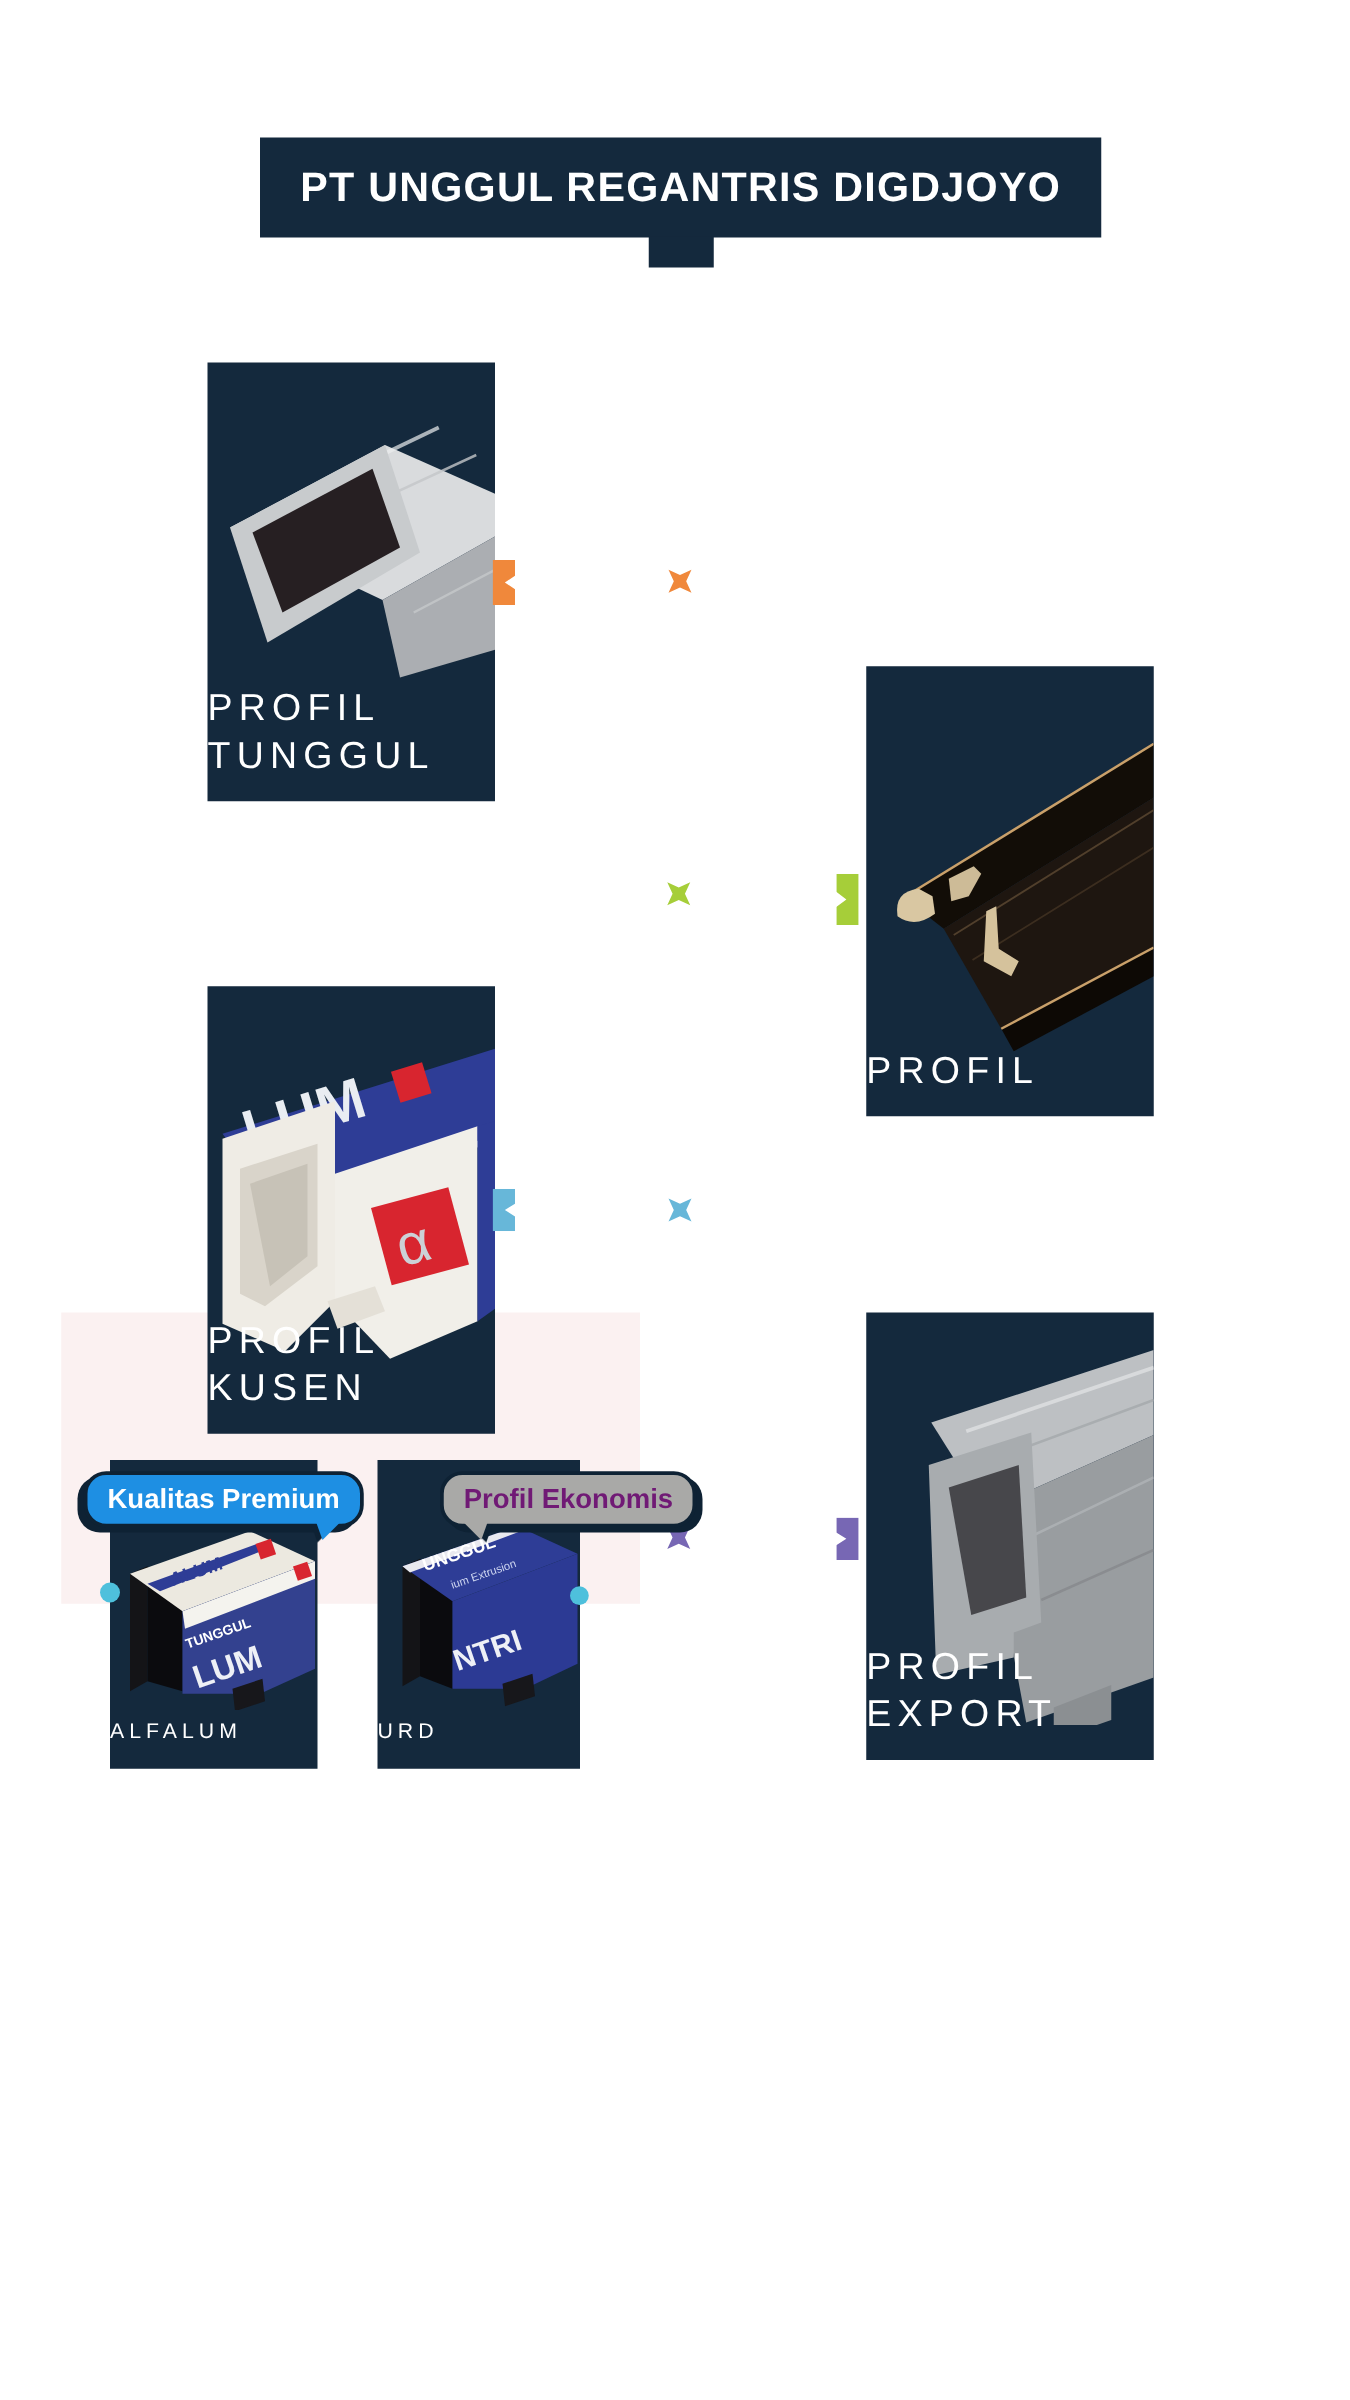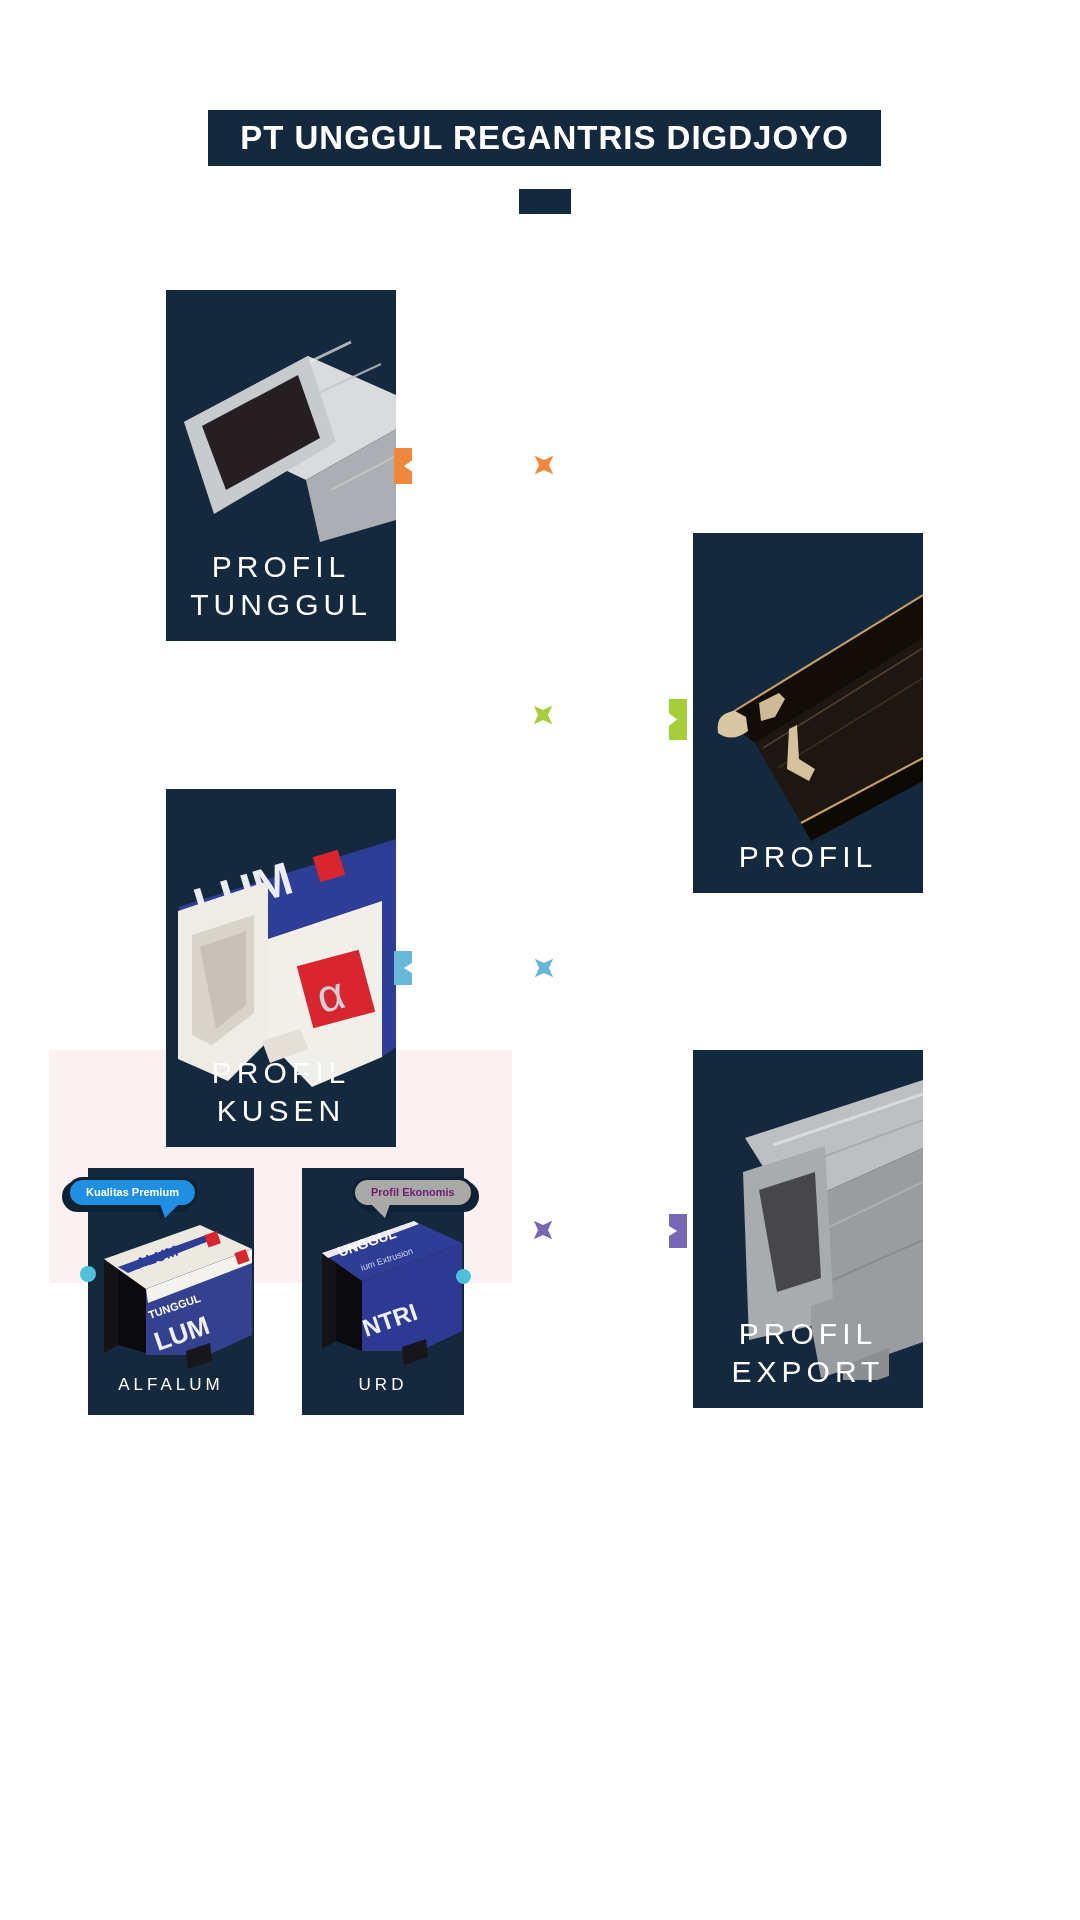--- a/index.html
+++ b/index.html
@@ -1,59 +1,59 @@
 <!DOCTYPE html>
 <html><head>
 <meta charset="utf-8">
 <style>
   html,body{margin:0;padding:0;background:#ffffff;}
   .stage{position:relative;width:1080px;height:1920px;background:#ffffff;overflow:hidden;
          font-family:"Liberation Sans",sans-serif;}
 
   
-  .banner{position:absolute;left:208px;top:110px;width:673px;height:56px;background:#14293D;
+  .banner{position:absolute;left:208px;top:110px;width:673px;height:80px;background:#14293D;
           display:flex;align-items:center;justify-content:center;}
   .banner h1{margin:0;color:#ffffff;font-size:33px;font-weight:bold;letter-spacing:1px;}
   .banner-tab{position:absolute;left:519px;top:189px;width:52px;height:25px;background:#14293D;}
 
   
   .pink-panel{position:absolute;left:49px;top:1050px;width:463px;height:233px;background:#FBF1F1;}
 
   
   .card{position:absolute;background:#14293D;overflow:hidden;}
   #card-komoditi{left:166px;top:290px;width:230px;height:351px;}
   #card-industri{left:693px;top:533px;width:230px;height:360px;}
   #card-kusen{left:166px;top:789px;width:230px;height:358px;}
   #card-export{left:693px;top:1050px;width:230px;height:358px;}
   #card-alfalum{left:88px;top:1168px;width:166px;height:247px;}
   #card-urd{left:302px;top:1168px;width:162px;height:247px;}
   .photo{position:absolute;left:0;top:0;width:100%;}
   .photo-low{top:25px;}
-  .card-label{position:absolute;left:0;right:0;bottom:18px;text-align:center;color:#ffffff;
+  .card-label{position:absolute;left:0;right:0;bottom:18px;text-align:left;color:#ffffff;
               font-weight:300;font-size:30px;letter-spacing:5px;line-height:1.25;}
   .card-label span{display:block;}
   .small-label{font-size:17px;letter-spacing:4px;bottom:20px;}
 
   
   .tag{position:absolute;width:18px;}
   .tag-right{clip-path:polygon(0 0,100% 0,100% 35%,55% 50%,100% 65%,100% 100%,0 100%);}
   .tag-left{clip-path:polygon(0 0,100% 0,100% 100%,0 100%,0 65%,45% 50%,0 35%);}
   #tag-orange{left:394px;top:448px;height:36px;background:#F0883B;}
   #tag-green{left:669px;top:699px;height:41px;background:#A6CE39;}
   #tag-blue{left:394px;top:951px;height:34px;background:#67B7D9;}
   #tag-purple{left:669px;top:1214px;height:34px;background:#7767B4;}
   .star{position:absolute;width:26px;height:26px;}
   #star-orange{left:531px;top:452px;}
   #star-green{left:530px;top:702px;}
   #star-blue{left:531px;top:955px;}
   #star-purple{left:530px;top:1217px;}
 
   
   .badge{position:absolute;padding:6px 16px 7px;border:3px solid #0E2234;border-radius:18px;
-         font-size:11px;font-weight:bold;white-space:nowrap;z-index:5;}
+         font-size:22px;font-weight:bold;white-space:nowrap;z-index:5;}
   #badge-premium{left:67px;top:1177px;background:#1E8FE3;color:#ffffff;box-shadow:-5px 4px 0 #0E2234;}
   #badge-premium::after{content:"";position:absolute;right:16px;bottom:-13px;width:0;height:0;
          border-top:14px solid #1E8FE3;border-left:5px solid transparent;border-right:14px solid transparent;
          filter:drop-shadow(-4px 2px 0 #0E2234);}
   #badge-ekonomis{left:352px;top:1177px;background:#A9A9A7;color:#701a75;box-shadow:5px 4px 0 #0E2234;}
   #badge-ekonomis::after{content:"";position:absolute;left:16px;bottom:-13px;width:0;height:0;
          border-top:14px solid #A9A9A7;border-right:5px solid transparent;border-left:14px solid transparent;
          filter:drop-shadow(4px 2px 0 #0E2234);}
 
   

